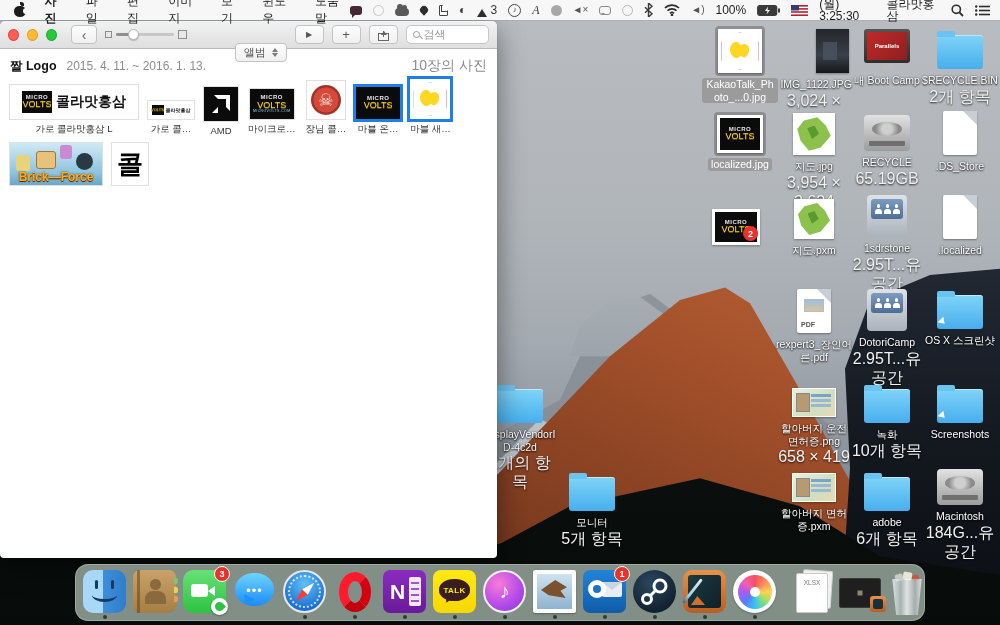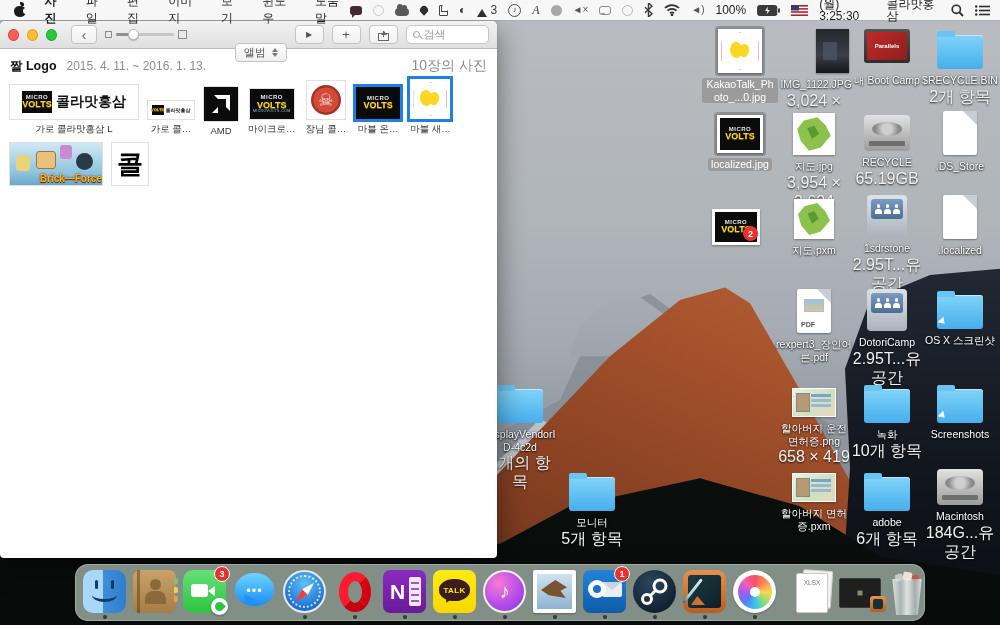--- a/index.html
+++ b/index.html
@@ -88,36 +88,36 @@
   #whead .range { font-size:12px; color:#8d8d8d; }
   #whead .count { margin-left:auto; font-size:14px; color:#8d8d8d; }
 
   .trow { position:absolute; display:flex; align-items:flex-end; gap:10px; }
   .thumb { display:flex; flex-direction:column; align-items:center; gap:4px; }
   .timg { box-shadow:0 0 0 1px rgba(0,0,0,.12); background:#fff; position:relative; overflow:hidden; }
   .timg.sel { box-shadow:0 0 0 3px #1f7fe8; }
   .tcap { font-size:9.5px; color:#333; white-space:nowrap; }
   .mvlogo { background:#0b0b0b; color:#fff; display:flex; flex-direction:column; align-items:center; justify-content:center; line-height:1.05; }
   .mvlogo .m1 { font-size:6px; letter-spacing:.5px; color:#e8e8e8; font-weight:bold; }
-  .mvlogo .m2 { font-size:9px; font-weight:bold; color:#ffd723; text-shadow:0 1px 0 #7a5a00; }
+  .mvlogo .m2 { font-size:9px; font-weight:normal; color:#ffd723; text-shadow:0 1px 0 #7a5a00; }
   .mvlogo .m3 { font-size:3.5px; color:#7fd4ff; letter-spacing:.4px; }
   .kak-sym { width:22px; height:22px; position:relative; }
   .kak-sym i { position:absolute; background:#ffd723; border-radius:60% 40% 55% 45%; }
   .kak-sym i.a { left:1px; top:2px; width:12px; height:16px; transform:rotate(-18deg); }
   .kak-sym i.b { left:10px; top:4px; width:10px; height:13px; transform:rotate(22deg); border-radius:45% 55% 40% 60%; }
   .hexline { position:absolute; inset:3px; border:1px solid #eab8c8; clip-path:polygon(50% 0,100% 25%,100% 75%,50% 100%,0 75%,0 25%); }
   .amdbox { background:#0b0b0b; display:flex; align-items:center; justify-content:center; }
   .gear { width:30px; height:30px; background:radial-gradient(circle,#d4493a 58%,#a03427 60%); border-radius:50%;
     display:flex; align-items:center; justify-content:center; color:#efe8e0; font-size:17px; }
   .brick { background:linear-gradient(180deg,#cfe9f5 0%,#8fc4de 70%,#6aa8c8 100%); position:relative; }
   .brick .c1 { position:absolute; left:26px; top:8px; width:20px; height:18px; background:#e8c27a; border:1px solid #9a7a3a; border-radius:3px; }
   .brick .c2 { position:absolute; left:66px; top:10px; width:17px; height:17px; background:#2a3a44; border-radius:50%; }
   .brick .c3 { position:absolute; left:6px; top:12px; width:14px; height:16px; background:#e8d37a; border-radius:3px; }
   .brick .c4 { position:absolute; left:50px; top:2px; width:12px; height:14px; background:#c88ad0; border-radius:3px; }
-  .brick .bf { position:absolute; left:0; right:0; bottom:1px; text-align:right; font-size:10px; font-weight:bold; color:#ffb020; text-shadow:0 1px 0 #5a2a00, 0 0 2px #5a2a00; }
+  .brick .bf { position:absolute; left:0; right:0; bottom:1px; text-align:center; font-size:12px; font-weight:bold; color:#ffb020; text-shadow:0 1px 0 #5a2a00, 0 0 2px #5a2a00; }
 
   
   .dicon { position:absolute; width:76px; display:flex; flex-direction:column; align-items:center; z-index:5; }
   .dicon .ibox { display:flex; align-items:center; justify-content:center; padding:3px; border-radius:4px; }
   .dicon.sel .ibox { background:rgba(110,110,110,.55); }
   .dlbl { margin-top:2px; font-size:10.5px; line-height:1.2; color:#fff; text-align:center;
     text-shadow:0 1px 2px rgba(0,0,0,.85), 0 0 2px rgba(0,0,0,.6); word-break:break-all; max-width:78px; }
   .dicon.sel .dlbl { background:#9b9b9b; border-radius:3px; padding:0 3px; text-shadow:none; }
   .dsub { font-size:16px; color:#f2f2f2; text-shadow:0 1px 2px rgba(0,0,0,.85); text-align:center; line-height:1.2; }
   .folder { width:46px; height:34px; background:linear-gradient(180deg,#7fd4f7,#47aeee); border-radius:3px; position:relative; margin-top:6px;

